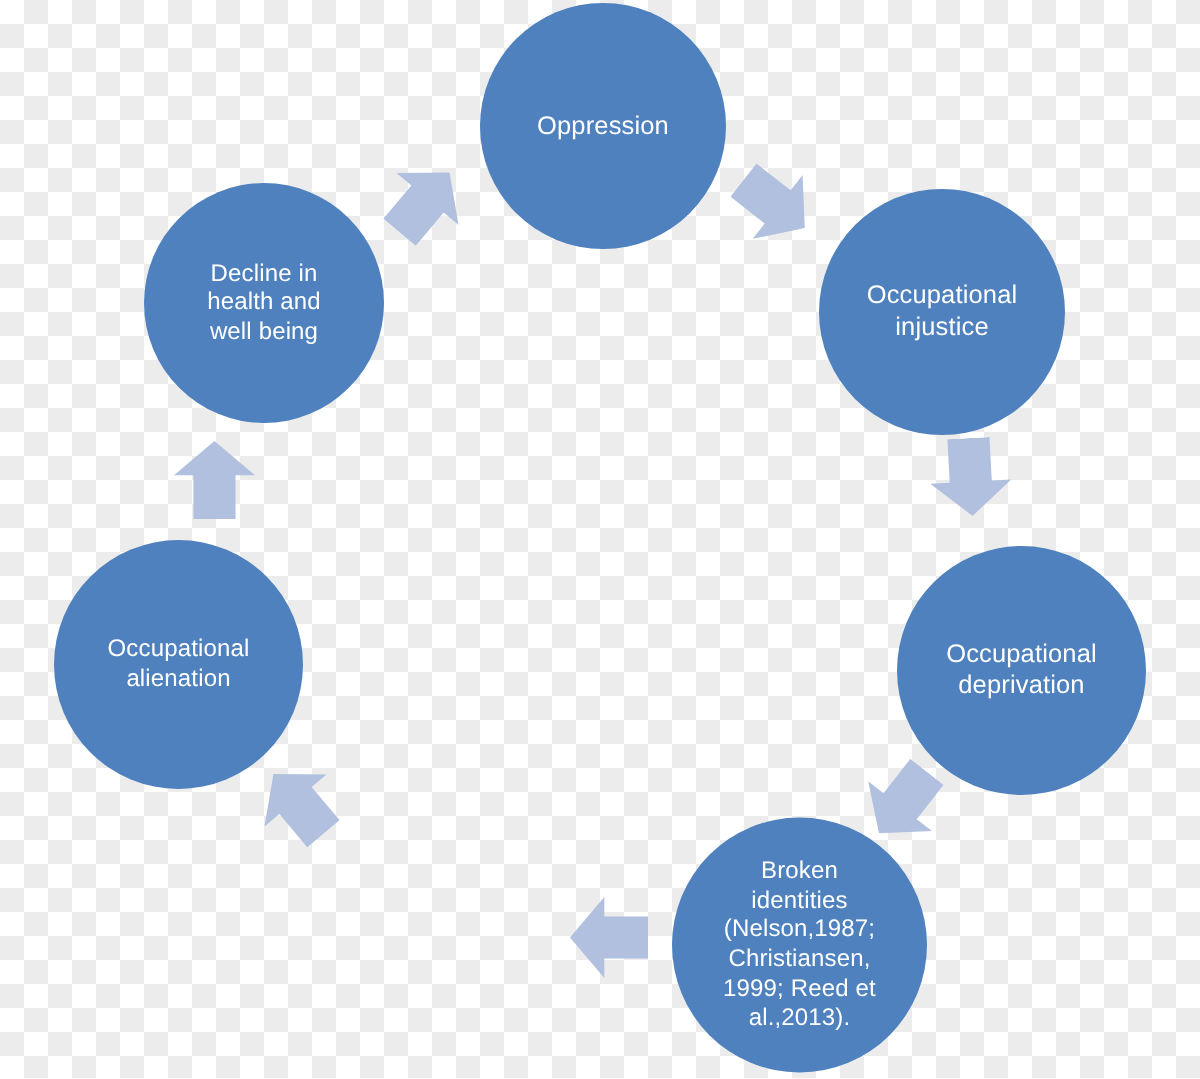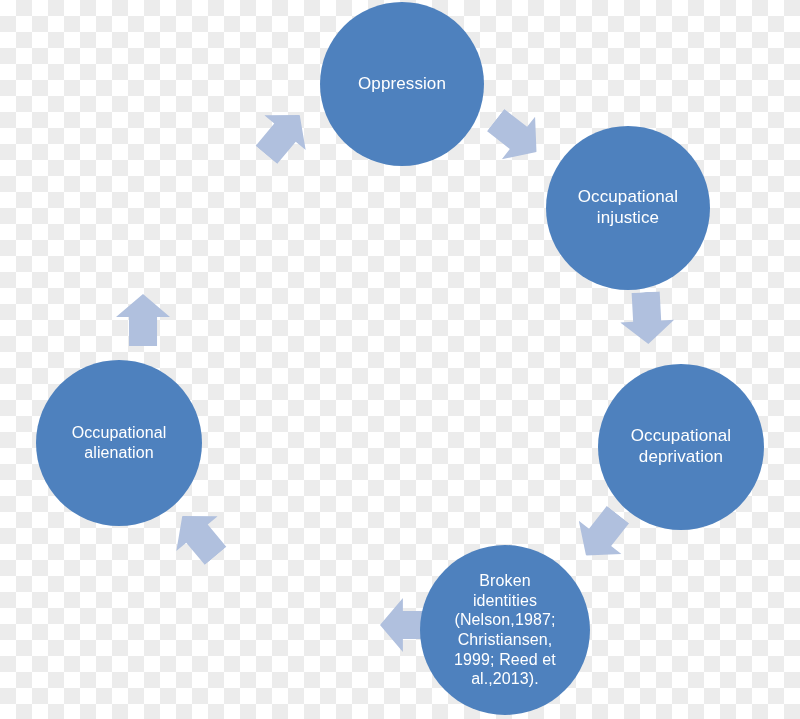--- a/index.html
+++ b/index.html
@@ -43,21 +43,21 @@
   }
   .node .label {
     width: 92%;
     white-space: pre-line;
     display: block;
   }
 
   .node-oppression            { left: 320px; top:   2px; width: 164px; height: 164px; font-size: 17px; }
   .node-occ-injustice         { left: 546px; top: 126px; width: 164px; height: 164px; font-size: 17px; }
   .node-occ-deprivation       { left: 598px; top: 364px; width: 166px; height: 166px; font-size: 17px; }
-  .node-broken-identities     { left: 420px; top: 545px; width: 170px; height: 170px; font-size: 16px; }
+  .node-broken-identities     { left: 448px; top: 545px; width: 170px; height: 170px; font-size: 16px; }
   .node-assault-on-meaning    { left: 196px; top: 558px; width: 158px; height: 158px; font-size: 16px; }
   .node-occ-alienation        { left:  36px; top: 360px; width: 166px; height: 166px; font-size: 16px; }
   .node-decline-health        { left:  96px; top: 122px; width: 160px; height: 160px; font-size: 16px; }
 
   
   .arrow {
     position: absolute;
     width: 54px;
     height: 52px;
     background: #B0C0DE;
@@ -108,14 +108,19 @@
 1999; Reed et
 al.,2013).</span>
   </div>
 
 
   <div class="node node-occ-alienation">
     <span class="label">Occupational
 alienation</span>
   </div>
 
+  <div class="node node-decline-health">
+    <span class="label">Decline in
+health and
+well being</span>
+  </div>
 
 </div>
 
 </body></html>

